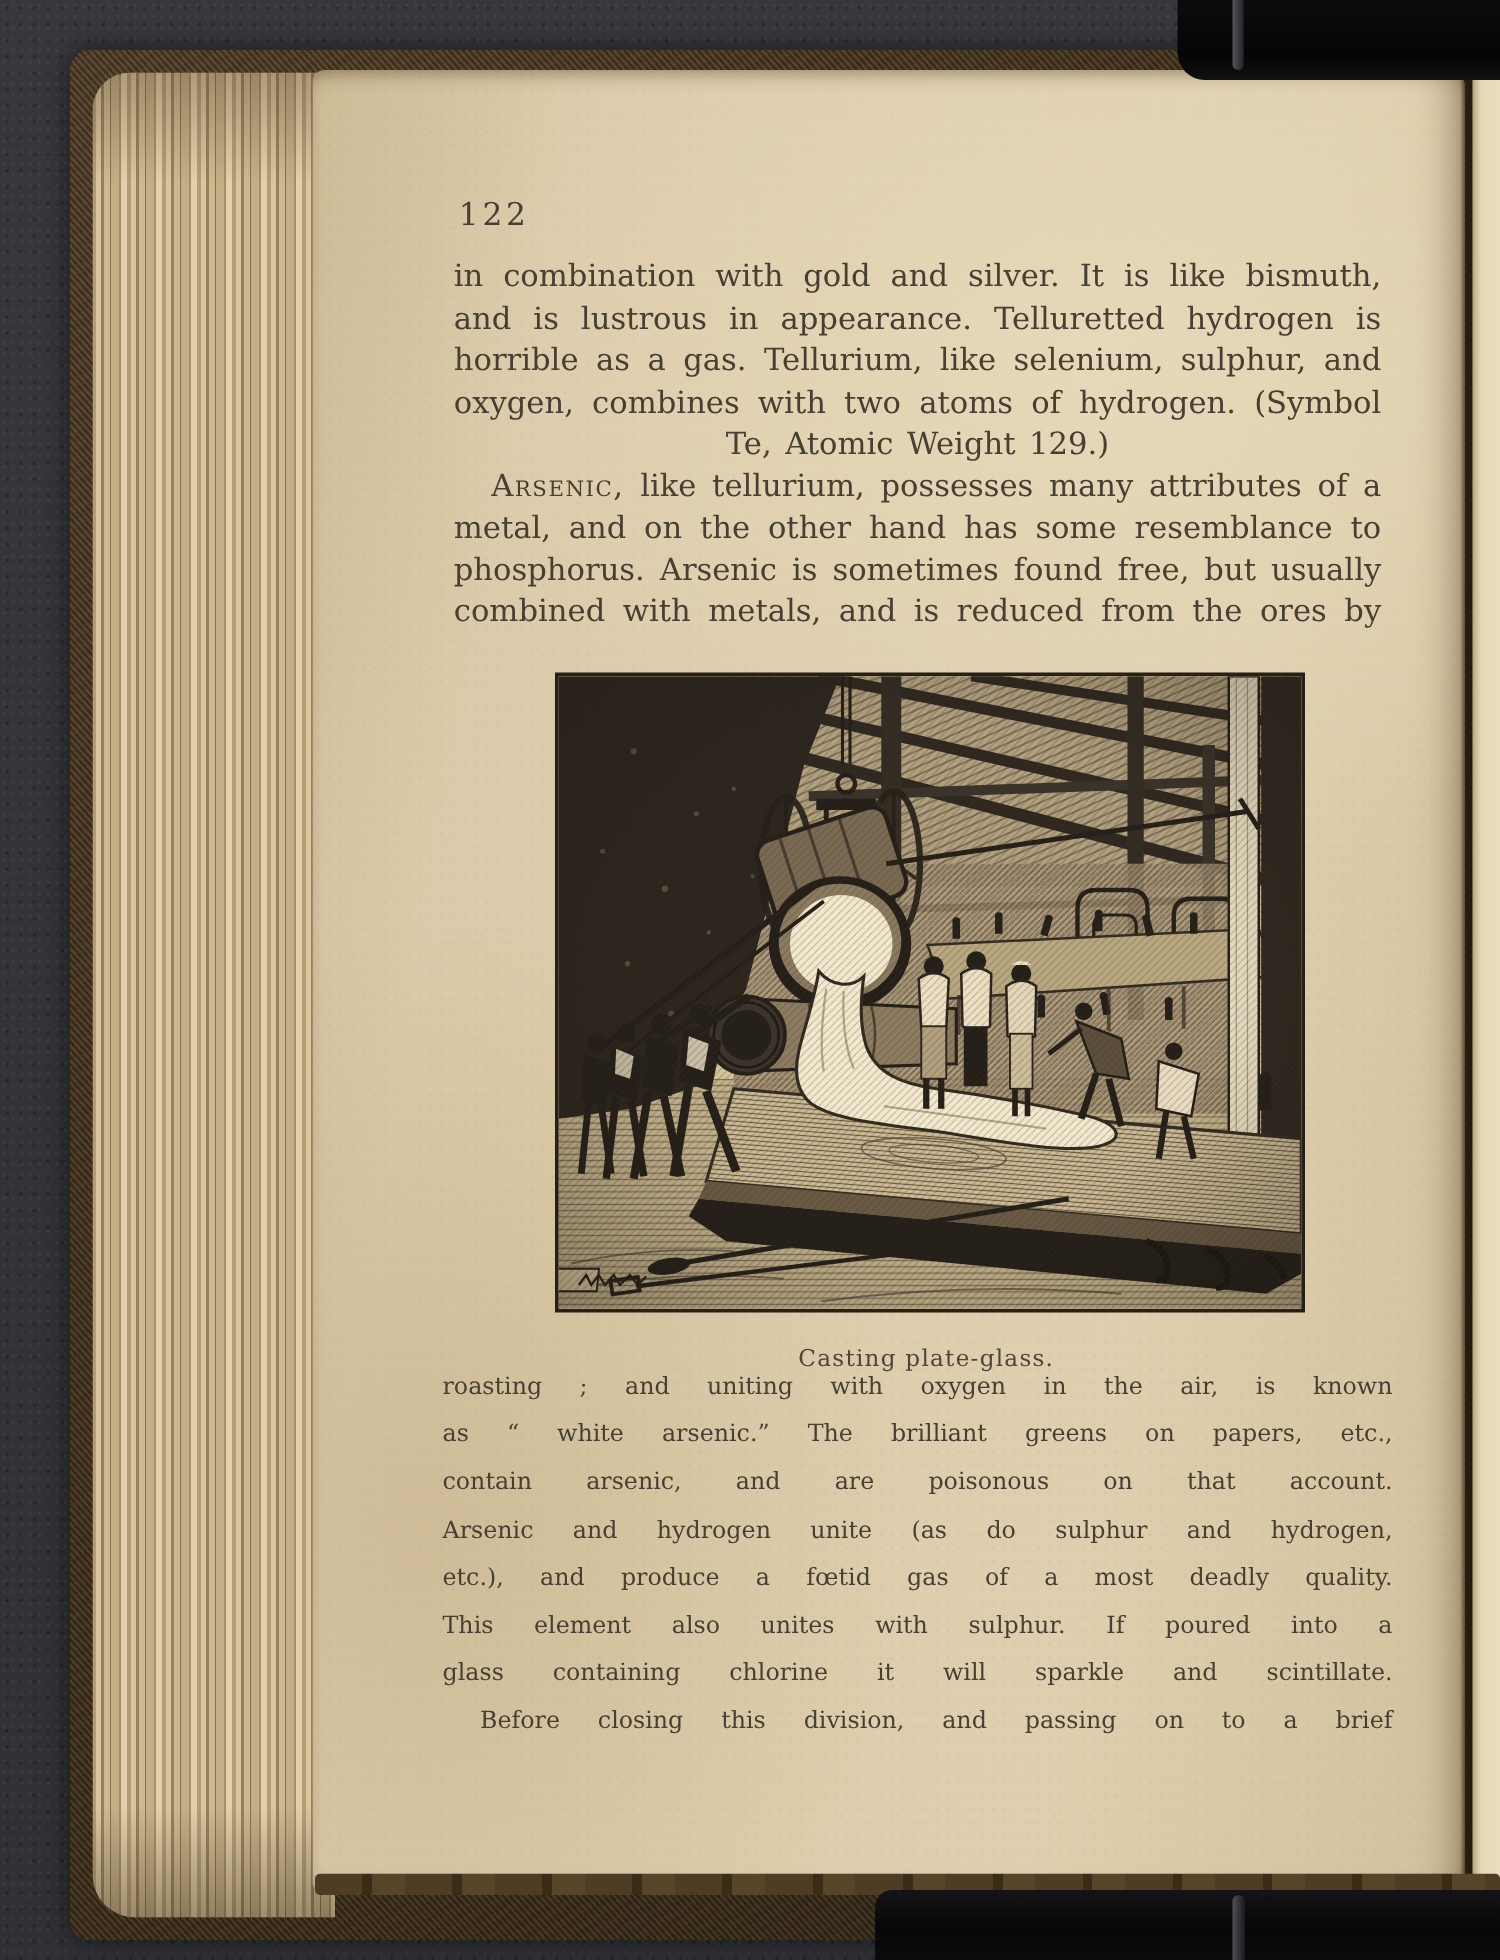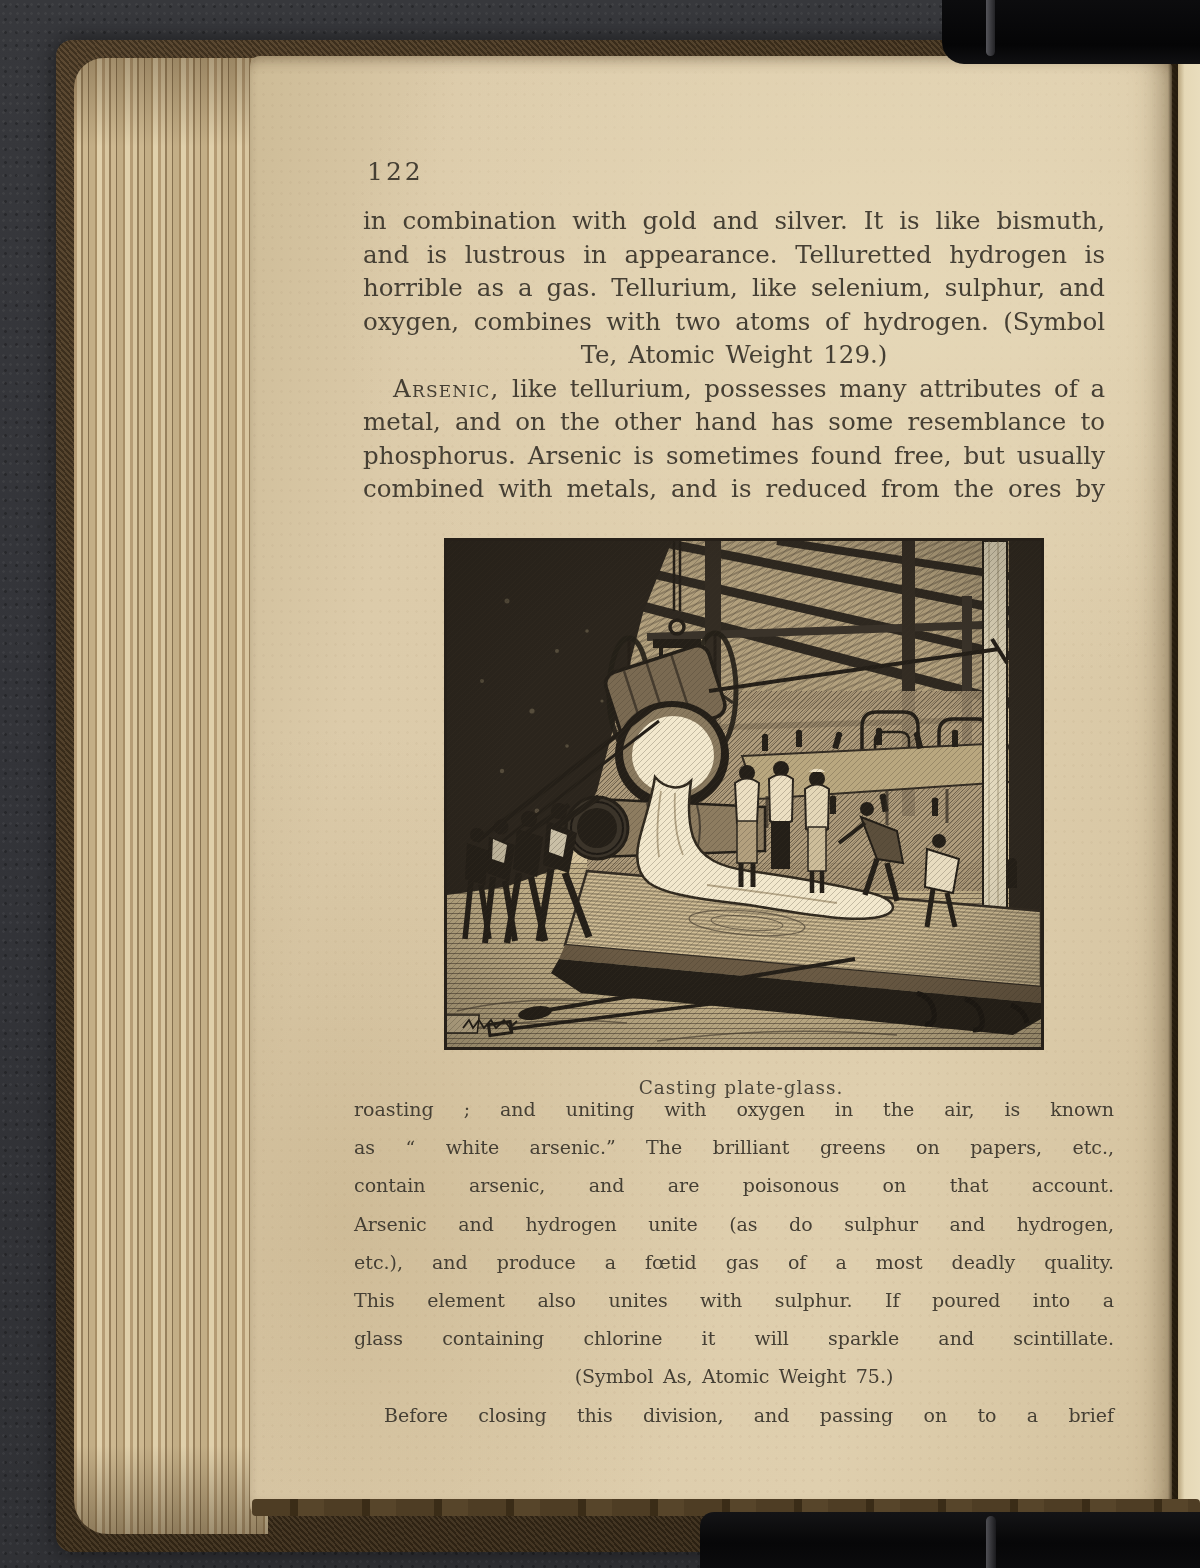--- a/index.html
+++ b/index.html
@@ -339,19 +339,18 @@
 
   <div class="tcol2 ink">
     <div>
       <div class="line j">roasting ; and uniting with oxygen in the air, is known</div>
       <div class="line j">as “ white arsenic.”  The brilliant greens on papers, etc.,</div>
       <div class="line j">contain arsenic, and are poisonous on that account.</div>
       <div class="line j">Arsenic and hydrogen unite (as do sulphur and hydrogen,</div>
       <div class="line j">etc.), and produce a fœtid gas of a most deadly quality.</div>
       <div class="line j">This element also unites with sulphur.  If poured into a</div>
       <div class="line j">glass containing chlorine it will sparkle and scintillate.</div>
-      <div class="line end">(Symbol As, Atomic Weight 75.)</div>
     </div>
     <div>
       <div class="line j ind">Before closing this division, and passing on to a brief</div>
     </div>
   </div>
 </div>
 
 </body></html>

